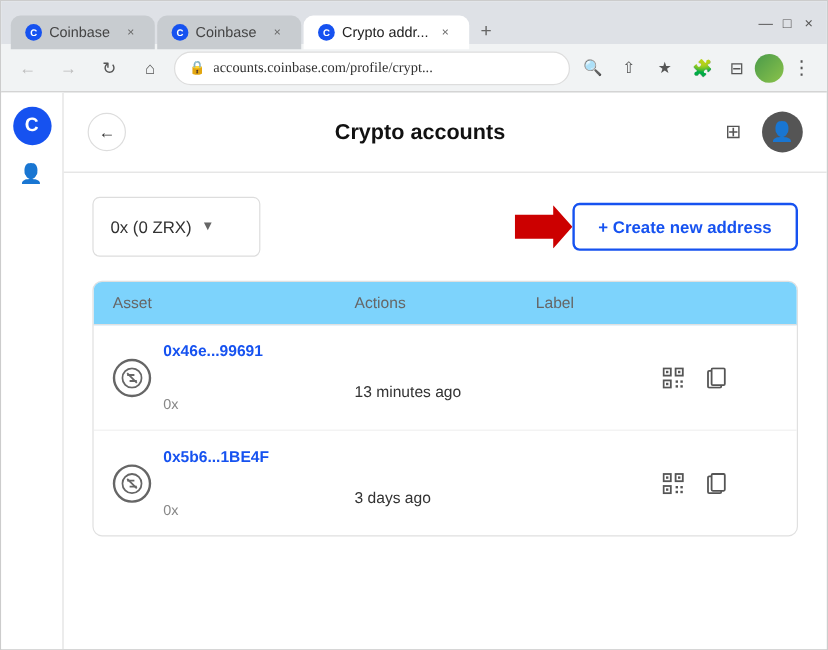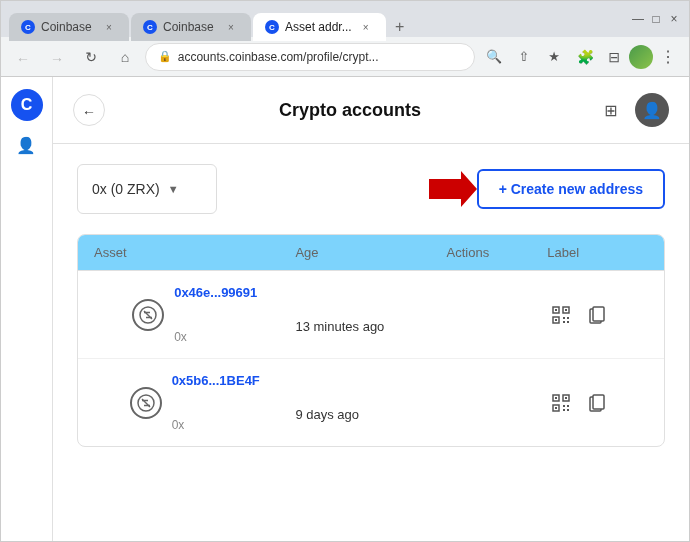--- a/index.html
+++ b/index.html
@@ -20,21 +20,21 @@
     .new-tab-btn { width: 24px; height: 24px; display: flex; align-items: center; justify-content: center; font-size: 16px; color: #666; cursor: pointer; position: relative; top: 2px; }
     .window-controls { display: flex; align-items: center; gap: 4px; margin-left: 8px; }
     .win-btn { width: 14px; height: 14px; display: flex; align-items: center; justify-content: center; font-size: 12px; color: #555; cursor: pointer; }
 
     
     .address-bar { background: #f1f3f4; display: flex; align-items: center; height: 40px; padding: 0 8px; gap: 6px; border-bottom: 1px solid #ccc; }
     .nav-btn { width: 28px; height: 28px; border-radius: 50%; display: flex; align-items: center; justify-content: center; cursor: pointer; color: #555; font-size: 14px; }
     .nav-btn.disabled { color: #bbb; }
     .address-input { flex: 1; height: 28px; background: #fff; border: 1px solid #ddd; border-radius: 14px; padding: 0 12px; font-size: 12px; color: #333; display: flex; align-items: center; gap: 6px; }
     .lock-icon { color: #555; font-size: 11px; }
-    .address-text { flex: 1; overflow: hidden; text-overflow: ellipsis; white-space: nowrap; }
+    .address-text { flex: 1; overflow: hidden; text-overflow: ellipsis; white-space: nowrap; font-family: Liberation Serif, serif; }
     .address-actions { display: flex; align-items: center; gap: 4px; }
     .addr-btn { width: 26px; height: 26px; border-radius: 50%; display: flex; align-items: center; justify-content: center; font-size: 13px; color: #555; cursor: pointer; }
     .extensions { display: flex; align-items: center; gap: 2px; }
     .ext-btn { width: 26px; height: 26px; border-radius: 50%; display: flex; align-items: center; justify-content: center; cursor: pointer; }
     .profile-avatar { width: 24px; height: 24px; border-radius: 50%; background: linear-gradient(135deg, #4a9a4a, #8bc34a); display: flex; align-items: center; justify-content: center; font-size: 10px; color: white; }
 
     
     .page { flex: 1; display: flex; overflow: hidden; }
     .sidebar { width: 52px; border-right: 1px solid #e0e0e0; display: flex; flex-direction: column; align-items: center; padding-top: 12px; gap: 8px; background: #fff; }
     .sidebar-logo { width: 32px; height: 32px; border-radius: 50%; background: #1652f0; display: flex; align-items: center; justify-content: center; color: white; font-size: 16px; font-weight: bold; cursor: pointer; }
@@ -55,21 +55,21 @@
     .dropdown { display: flex; align-items: center; background: #fff; border: 1px solid #ddd; border-radius: 6px; padding: 16px 14px; cursor: pointer; gap: 8px; min-width: 140px; font-size: 14px; color: #333; }
     .dropdown-arrow { color: #666; font-size: 11px; }
     .create-btn { margin-left: auto; display: flex; align-items: center; gap: 6px; border: 2px solid #1652f0; border-radius: 6px; padding: 10px 20px; background: #fff; color: #1652f0; font-size: 14px; font-weight: 600; cursor: pointer; }
 
     
     .table-container { border: 1px solid #e0e0e0; border-radius: 8px; overflow: hidden; }
     .table-header { display: grid; grid-template-columns: 2fr 1.5fr 1fr 1fr; padding: 10px 16px; border-bottom: 1px solid #e0e0e0; background: #7dd3fc; }
     .col-header { font-size: 13px; color: #666; font-weight: 500; }
     .table-row { display: grid; grid-template-columns: 2fr 1.5fr 1fr 1fr; padding: 14px 16px; border-bottom: 1px solid #f0f0f0; align-items: center; }
     .table-row:last-child { border-bottom: none; }
-    .asset-cell { display: flex; align-items: center; gap: 10px; justify-content: center; }
+    .asset-cell { display: flex; align-items: center; gap: 10px; }
     .asset-icon { width: 32px; height: 32px; border-radius: 50%; border: 2px solid #666; display: flex; align-items: center; justify-content: center; color: #666; font-size: 14px; background: #fff; }
     .asset-info { display: flex; flex-direction: column; gap: 2px; }
     .asset-address { font-size: 13px; font-weight: 600; color: #1652f0; }
     .asset-sub { font-size: 12px; color: #888; margin-top: 28px; }
     .age-text { font-size: 13px; color: #333; margin-top: 24px; }
     .action-icons { display: flex; align-items: center; gap: 8px; }
     .action-icon { width: 28px; height: 28px; display: flex; align-items: center; justify-content: center; cursor: pointer; color: #555; font-size: 16px; }
 
     
     .main-content::-webkit-scrollbar { width: 8px; }
@@ -88,21 +88,21 @@
         <span class="tab-label">Coinbase</span>
         <span class="tab-close">×</span>
       </div>
       <div class="tab inactive">
         <div class="tab-favicon">C</div>
         <span class="tab-label">Coinbase</span>
         <span class="tab-close">×</span>
       </div>
       <div class="tab active">
         <div class="tab-favicon">C</div>
-        <span class="tab-label">Asset addr...</span>
+        <span class="tab-label">Crypto addr...</span>
         <span class="tab-close">×</span>
       </div>
       <div class="new-tab-btn">+</div>
     </div>
     <div class="window-controls">
       <div class="win-btn">—</div>
       <div class="win-btn">□</div>
       <div class="win-btn">×</div>
     </div>
   </div>
@@ -167,21 +167,20 @@
             </div>
             <button class="create-btn">
               <span>+ Create new address</span>
             </button>
           </div>
         </div>
 
         <div class="table-container">
           <div class="table-header">
             <div class="col-header">Asset</div>
-            <div class="col-header">Age</div>
             <div class="col-header">Actions</div>
             <div class="col-header">Label</div>
           </div>
 
           <div class="table-row">
             <div class="asset-cell">
               <div class="asset-icon">
                 <svg width="18" height="18" viewBox="0 0 18 18">
                   <circle cx="9" cy="9" r="8" fill="none" stroke="#666" stroke-width="1.5"></circle>
                   <line x1="5" y1="5" x2="13" y2="13" stroke="#666" stroke-width="1.5"></line>
@@ -228,21 +227,21 @@
                   <line x1="5" y1="5" x2="13" y2="13" stroke="#666" stroke-width="1.5"></line>
                   <line x1="5" y1="6.5" x2="11" y2="6.5" stroke="#666" stroke-width="1.5"></line>
                   <line x1="7" y1="11.5" x2="13" y2="11.5" stroke="#666" stroke-width="1.5"></line>
                 </svg>
               </div>
               <div class="asset-info">
                 <span class="asset-address">0x5b6...1BE4F</span>
                 <span class="asset-sub">0x</span>
               </div>
             </div>
-            <div class="age-text">9 days ago</div>
+            <div class="age-text">3 days ago</div>
             <div></div>
             <div class="action-icons">
               <div class="action-icon">
                 <svg width="18" height="18" viewBox="0 0 18 18">
                   <rect x="1" y="1" width="6" height="6" fill="none" stroke="#555" stroke-width="1.5"></rect>
                   <rect x="3" y="3" width="2" height="2" fill="#555"></rect>
                   <rect x="11" y="1" width="6" height="6" fill="none" stroke="#555" stroke-width="1.5"></rect>
                   <rect x="13" y="3" width="2" height="2" fill="#555"></rect>
                   <rect x="1" y="11" width="6" height="6" fill="none" stroke="#555" stroke-width="1.5"></rect>
                   <rect x="3" y="13" width="2" height="2" fill="#555"></rect>

